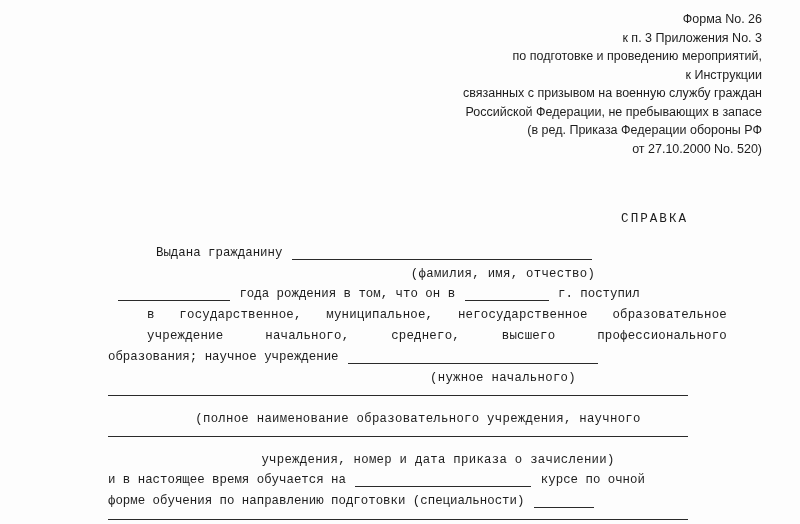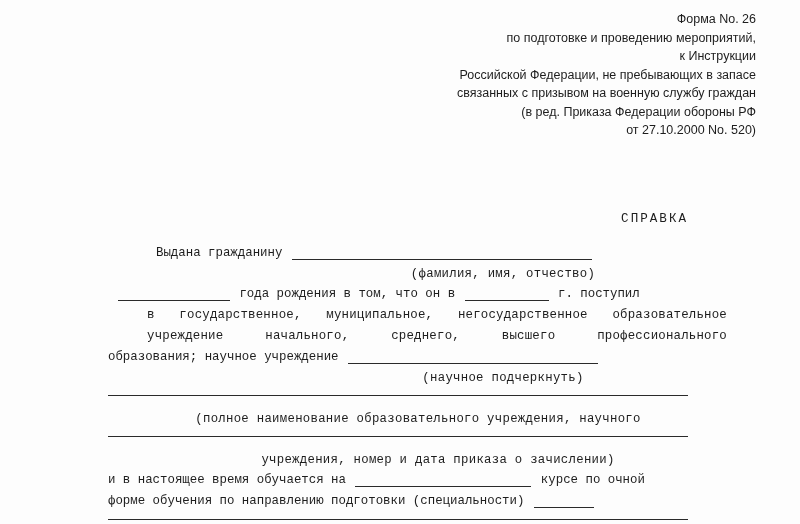--- a/index.html
+++ b/index.html
@@ -19,21 +19,21 @@
     position: relative;
     width: 800px;
     height: 524px;
     background: #fdfdfd;
   }
 
   
   .header-block {
     position: absolute;
     top: 10px;
-    right: 44px;
+    right: 38px;
     width: 520px;
     text-align: right;
     font-family: "Liberation Sans", sans-serif;
     font-size: 12.5px;
     line-height: 18.5px;
     color: #1d1d1d;
   }
   .header-block .line {
     display: block;
     white-space: nowrap;
@@ -110,24 +110,25 @@
     bottom: 2px;
   }
 </style>
 </head>
 <body>
 
 <div class="page">
 
   <div class="header-block">
     <span class="line">Форма No. 26</span>
+    <span class="line">к п. 3 Приложения No. 3</span>
     <span class="line">по подготовке и проведению мероприятий,</span>
     <span class="line">к Инструкции</span>
+    <span class="line">связанных с призывом на военную службу граждан</span>
     <span class="line">Российской Федерации, не пребывающих в запасе</span>
-    <span class="line">связанных с призывом на военную службу граждан</span>
     <span class="line">(в ред. Приказа Федерации обороны РФ</span>
     <span class="line">от 27.10.2000 No. 520)</span>
   </div>
 
   <div class="form-body">
 
     <div class="title">СПРАВКА</div>
 
     <div class="row">
       <span class="indent-1 txt">Выдана гражданину</span>
@@ -152,21 +153,21 @@
     <div class="row">
       <span class="justified" style="width:580px;">учреждение начального, среднего, высшего профессионального</span>
     </div>
 
     <div class="row">
       <span class="txt">образования; научное учреждение</span>
       <span class="rule" style="width:250px;"></span>
     </div>
 
     <div class="row tight">
-      <span class="caption left-pad-5">(научное подчеркнуть)</span>
+      <span class="caption left-pad-5">(нужное начального)</span>
     </div>
 
     <div class="row" style="height:18px;">
       <span class="rule-full"></span>
     </div>
 
     <div class="row tight">
       <span class="caption left-pad-3">(полное наименование образовательного учреждения, научного</span>
     </div>
 

